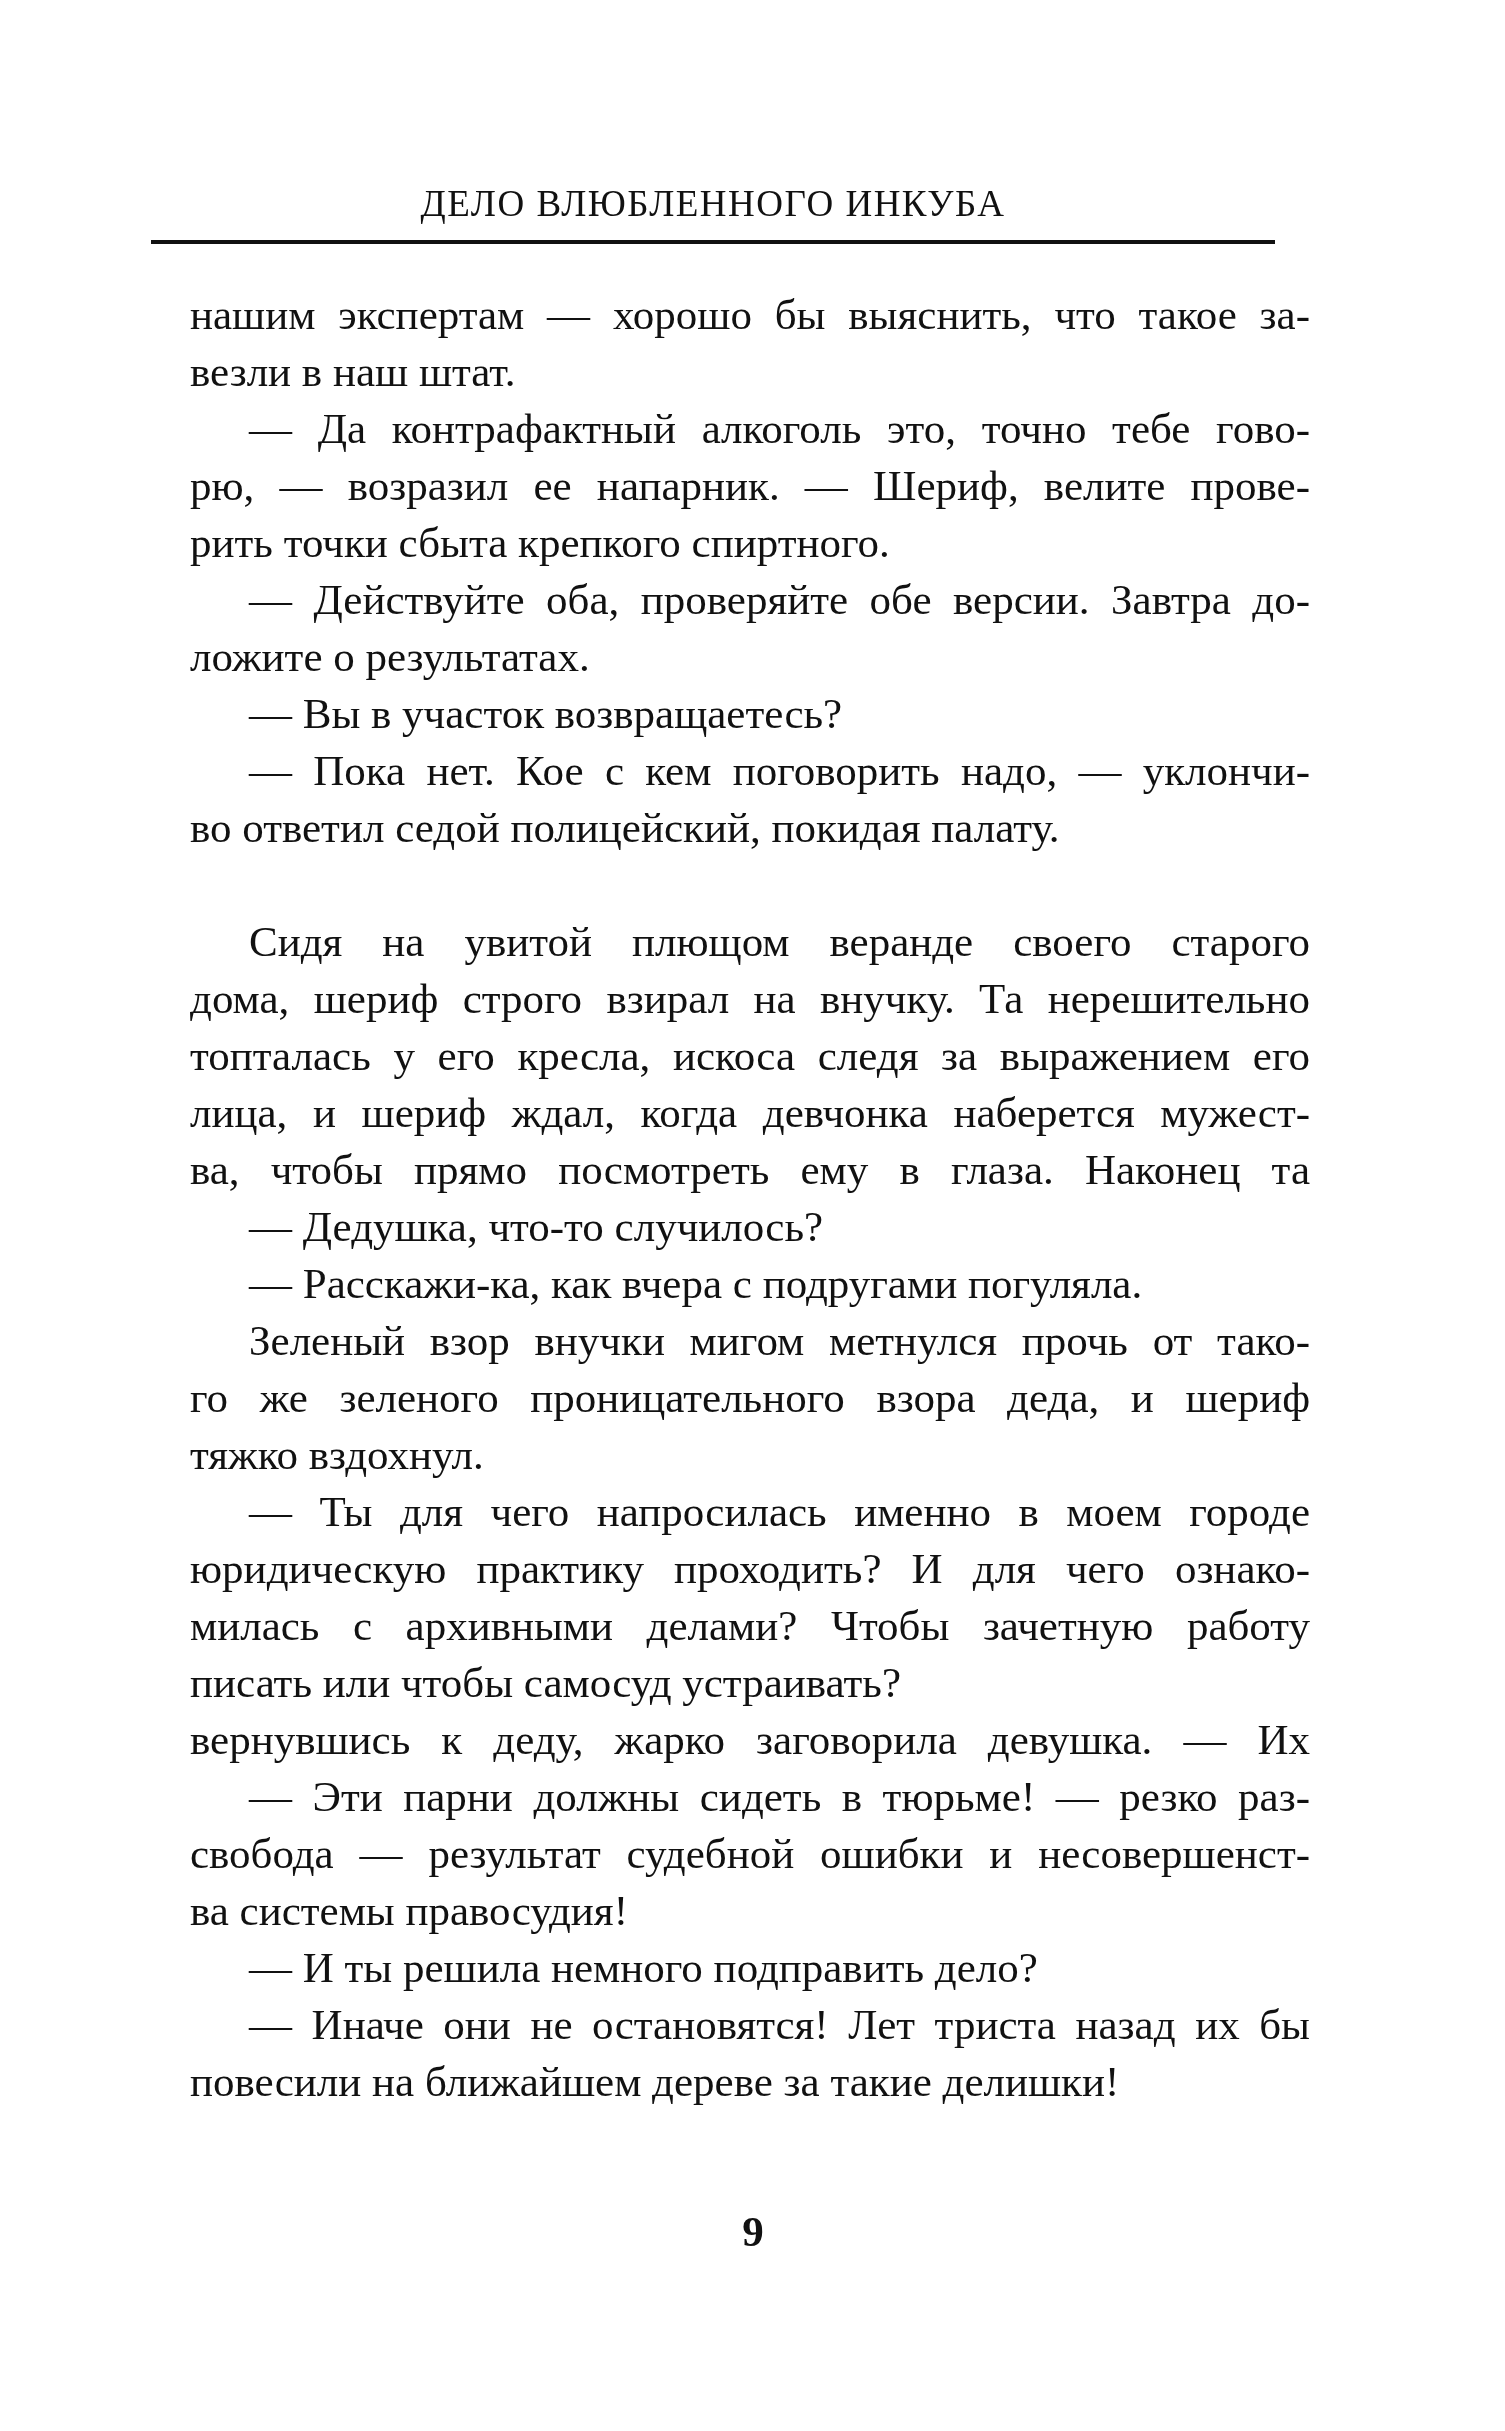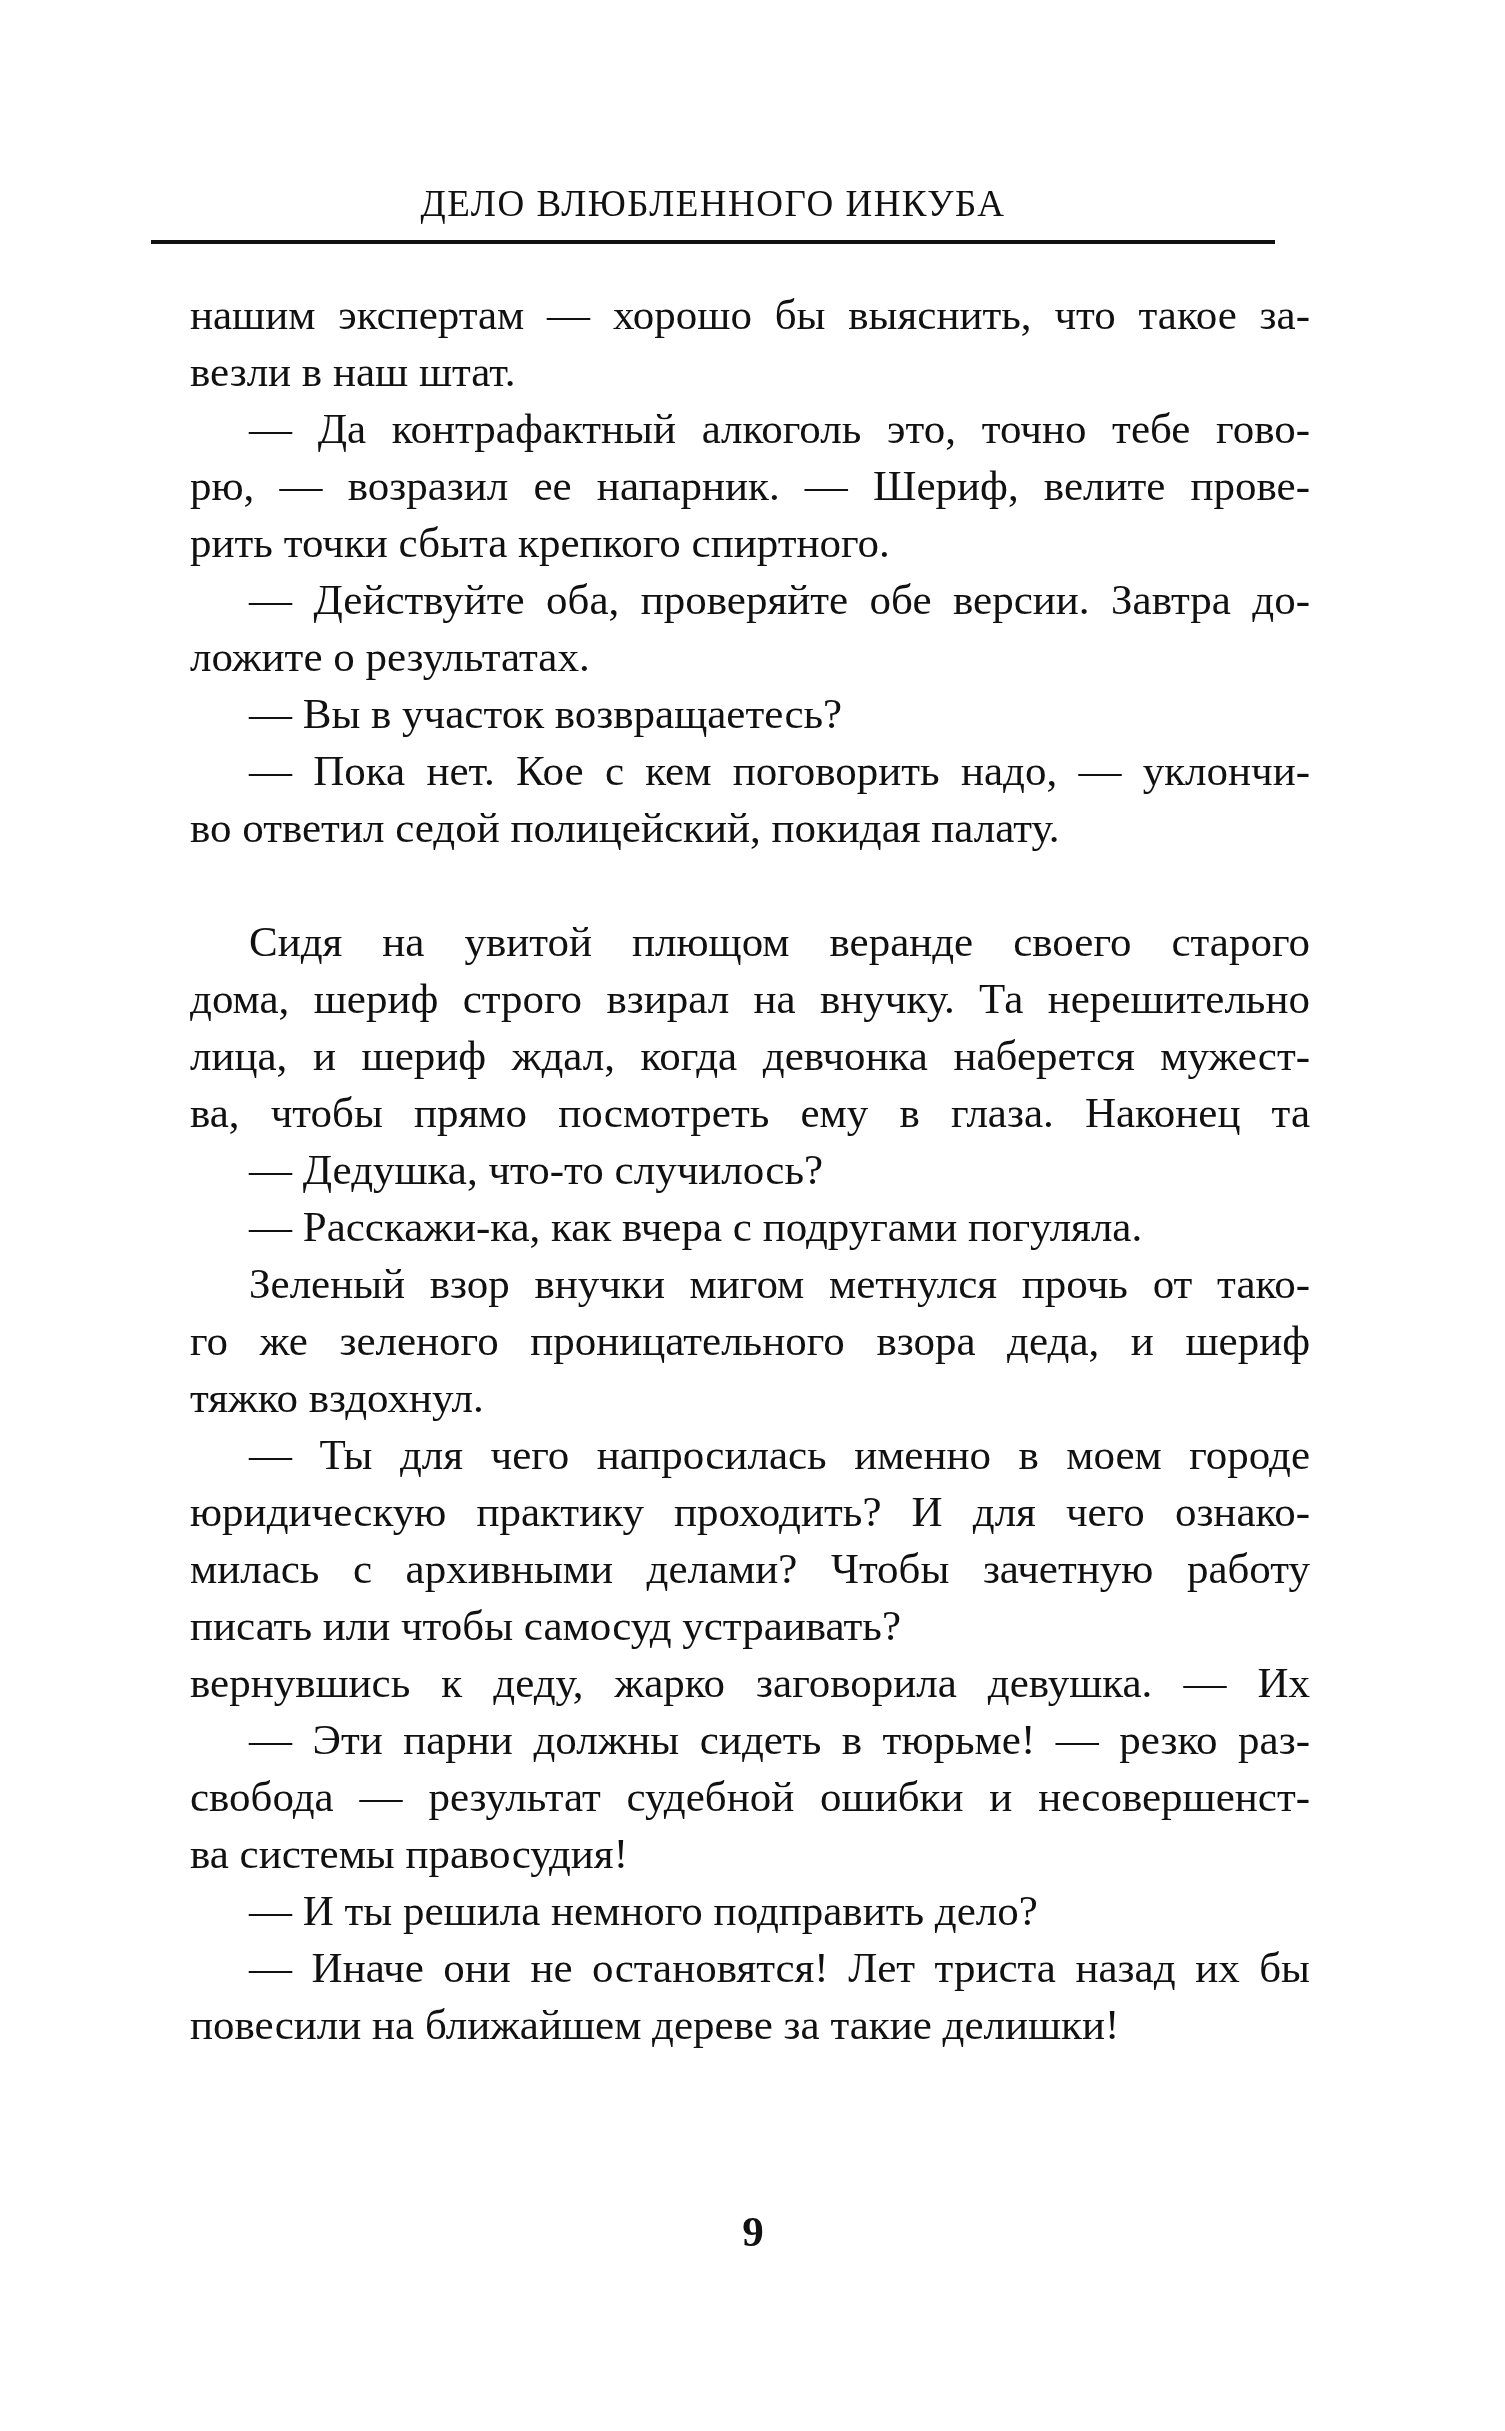--- a/index.html
+++ b/index.html
@@ -95,20 +95,21 @@
       <span class="line">рю, — возразил ее напарник. — Шериф, велите прове-</span>
       <span class="line last">рить точки сбыта крепкого спиртного.</span>
       <span class="line indent">— Действуйте оба, проверяйте обе версии. Завтра до-</span>
       <span class="line last">ложите о результатах.</span>
       <span class="line indent last">— Вы в участок возвращаетесь?</span>
       <span class="line indent">— Пока нет. Кое с кем поговорить надо, — уклончи-</span>
       <span class="line last">во ответил седой полицейский, покидая палату.</span>
       <span class="blank"></span>
       <span class="line indent">Сидя на увитой плющом веранде своего старого</span>
       <span class="line">дома, шериф строго взирал на внучку. Та нерешительно</span>
+      <span class="line">топталась у его кресла, искоса следя за выражением его</span>
       <span class="line">лица, и шериф ждал, когда девчонка наберется мужест-</span>
       <span class="line">ва, чтобы прямо посмотреть ему в глаза. Наконец та</span>
       <span class="line indent last">— Дедушка, что-то случилось?</span>
       <span class="line indent last">— Расскажи-ка, как вчера с подругами погуляла.</span>
       <span class="line indent">Зеленый взор внучки мигом метнулся прочь от тако-</span>
       <span class="line">го же зеленого проницательного взора деда, и шериф</span>
       <span class="line last">тяжко вздохнул.</span>
       <span class="line indent">— Ты для чего напросилась именно в моем городе</span>
       <span class="line">юридическую практику проходить? И для чего ознако-</span>
       <span class="line">милась с архивными делами? Чтобы зачетную работу</span>

